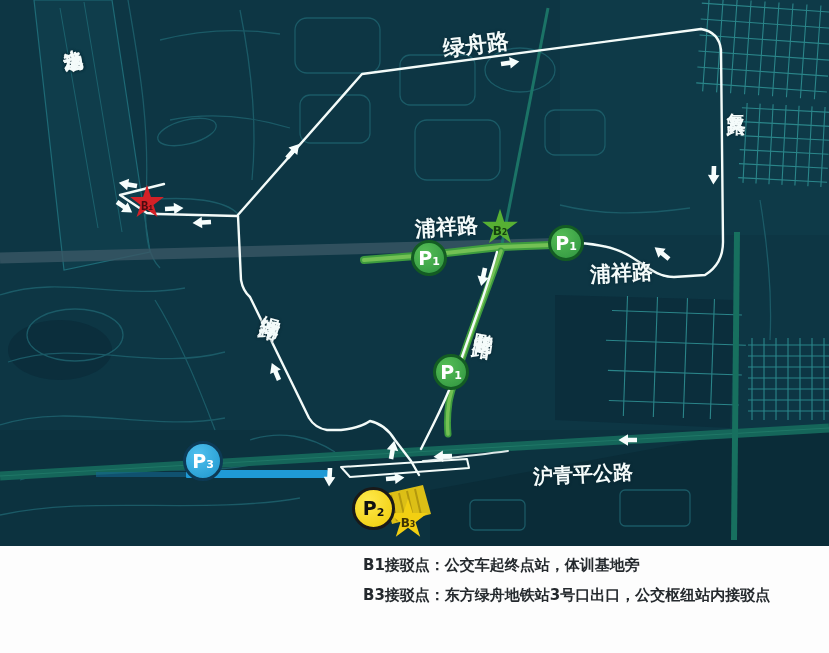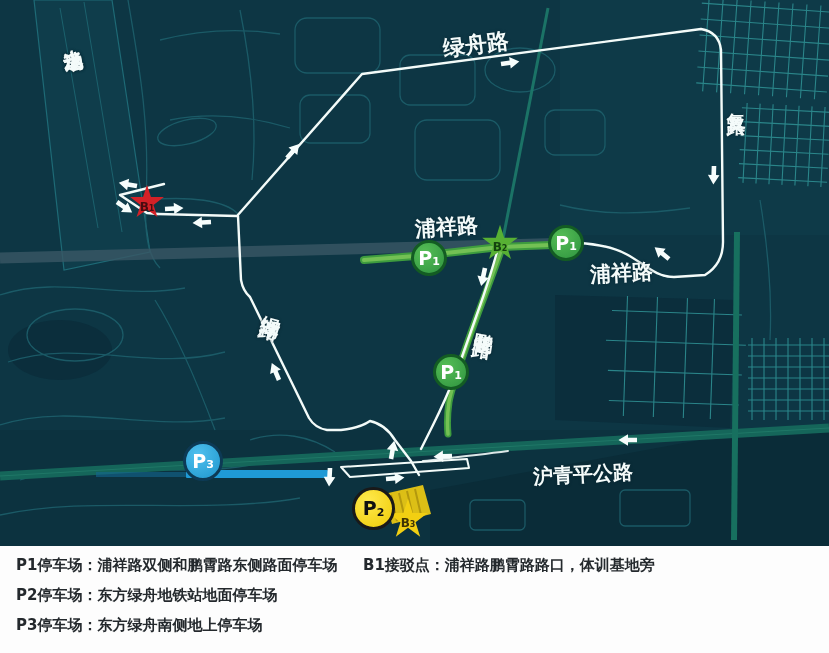--- a/index.html
+++ b/index.html
@@ -155,25 +155,25 @@
     <div class="roadlabel" style="left:443px;top:30px;font-size:22px;transform:rotate(-7deg);">绿舟路</div>
     <div class="roadlabel vlabel" style="left:724px;top:98px;font-size:19px;letter-spacing:2px;">复兴路</div>
     <div class="roadlabel" style="left:415px;top:213px;font-size:21px;transform:rotate(-4deg);">浦祥路</div>
     <div class="roadlabel" style="left:590px;top:259px;font-size:21px;transform:rotate(-3deg);">浦祥路</div>
     <div class="roadlabel vlabel" style="left:474px;top:318px;font-size:20px;letter-spacing:3px;transform:rotate(10deg);">鹏霄路</div>
     <div class="roadlabel vlabel" style="left:264px;top:302px;font-size:20px;letter-spacing:2px;transform:rotate(16deg);">绿湖路</div>
     <div class="roadlabel" style="left:533px;top:461px;font-size:20px;transform:rotate(-3deg);">沪青平公路</div>
 
     <div class="starwrap" style="left:129px;top:184px;width:36px;height:36px;">
       <div class="star-bg" style="background:#d42127;"></div>
-      <div class="star-label" style="color:#4a0c10;">
+      <div class="star-label" style="color:#4a0c10;font-family:Liberation Mono, monospace;">
         <span class="big">B</span><span class="sub">1</span>
       </div>
     </div>
-    <div class="starwrap" style="left:481px;top:224px;width:38px;height:38px;">
+    <div class="starwrap" style="left:481px;top:208px;width:38px;height:38px;">
       <div class="star-bg" style="background:#57b033;"></div>
       <div class="star-label" style="color:#14430f;">
         <span class="big">B</span><span class="sub">2</span>
       </div>
     </div>
     <div class="starwrap" style="left:387px;top:463px;width:42px;height:42px;margin-top:35px;">
       <div class="star-bg" style="background:#f2cf12;"></div>
       <div class="star-label" style="color:#3f3403;">
         <span class="big">B</span><span class="sub">3</span>
       </div>
@@ -195,23 +195,19 @@
       <span class="big">P</span>
         <span class="sub">2</span>
     </div>
     <div class="pmark p-blue" style="left:183px;top:441px;">
       <span class="big">P</span>
         <span class="sub">3</span>
     </div>
   </div>
 
   <div id="legend">
-    <div class="legcol" style="left:16px;">
-      <div class="legrow">P1停车场：浦祥路双侧和鹏霄路东侧路面停车场</div>
-      <div class="legrow">P2停车场：东方绿舟地铁站地面停车场</div>
-      <div class="legrow">P3停车场：东方绿舟南侧地上停车场</div>
-    </div>
     <div class="legcol" style="left:363px;">
-      <div class="legrow">B1接驳点：浦祥路鹏霄路路口，体训基地旁</div>
+      <div class="legrow">B1接驳点：公交车起终点站，体训基地旁</div>
+      <div class="legrow">B3接驳点：东方绿舟地铁站3号口出口，公交枢纽站内接驳点</div>
     </div>
   </div>
 
 </div>
 
 </body></html>

